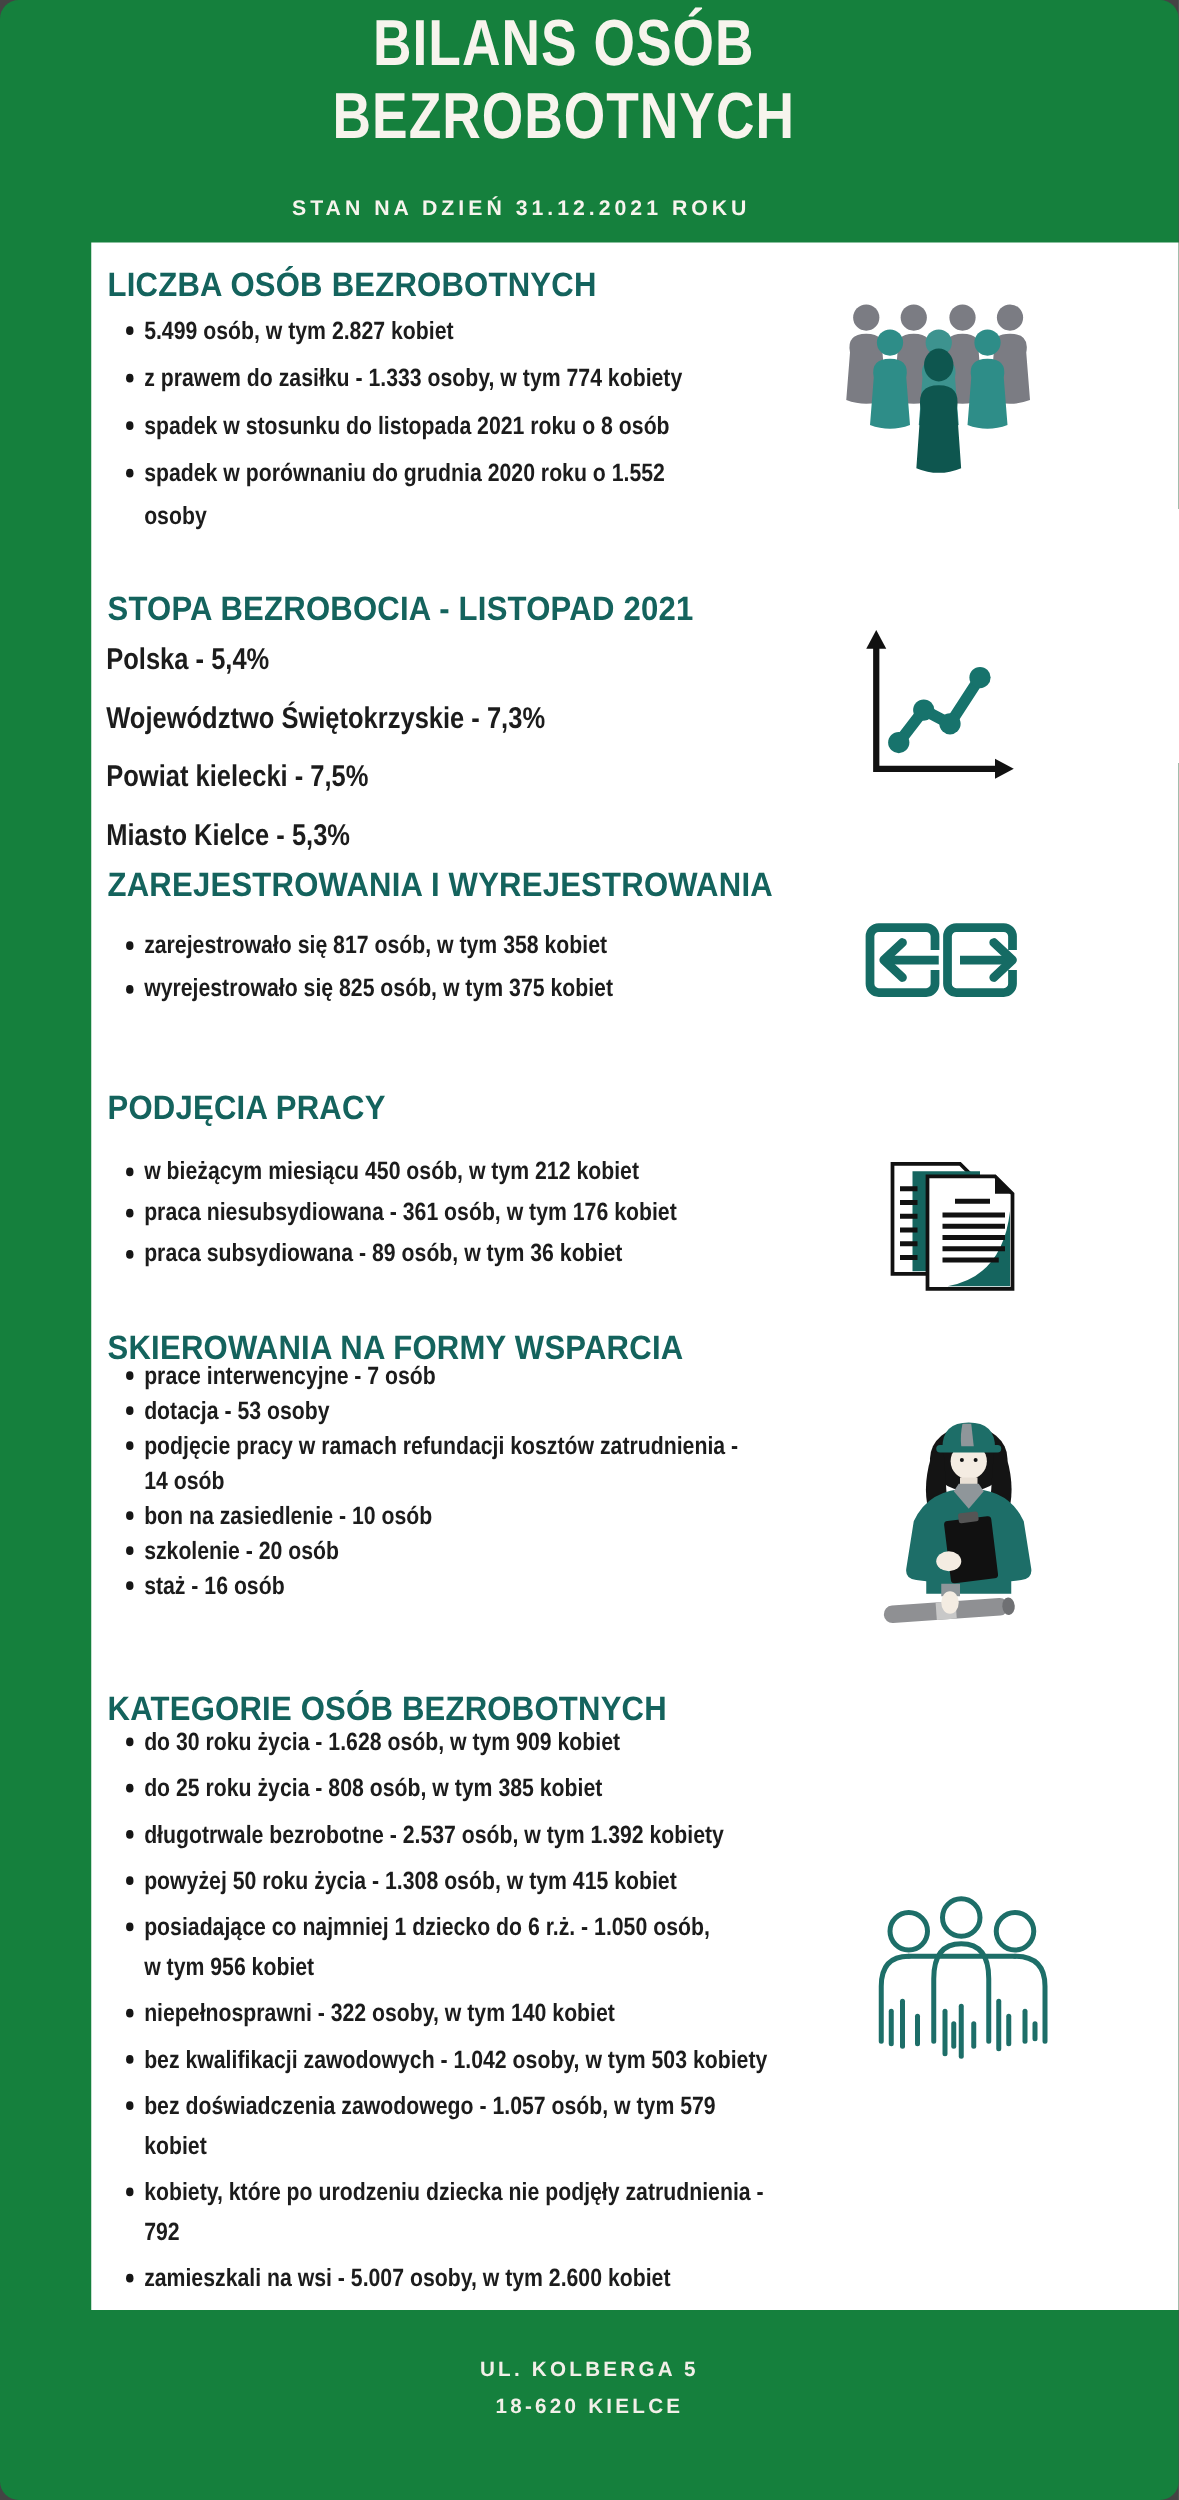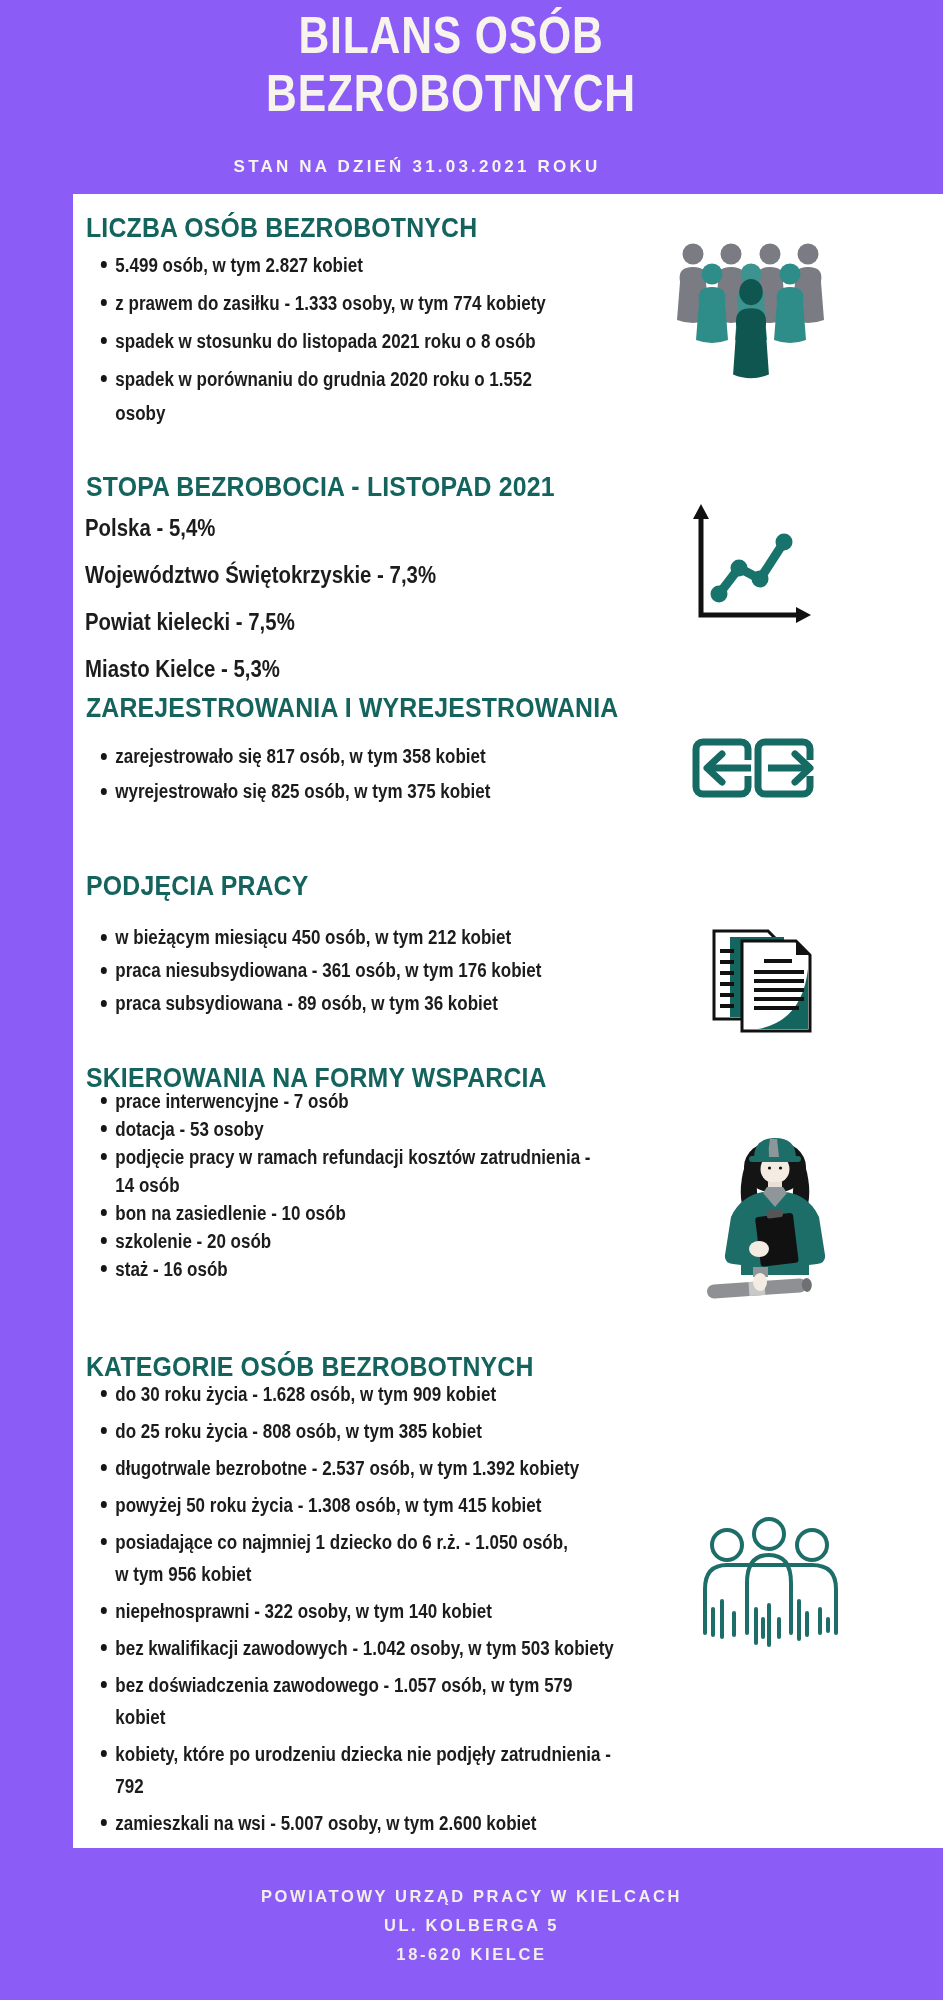--- a/index.html
+++ b/index.html
@@ -1,17 +1,17 @@
 <!DOCTYPE html>
 <html><head>
 <meta charset="utf-8">
 <style>
   html,body{margin:0;padding:0;background:#444;}
-  .poster{position:relative;width:943px;height:2000px;background:#8b5cf6;
-    font-family:"Liberation Sans",sans-serif;overflow:hidden;}
+  .poster{position:relative;width:943px;height:2000px;background:#15803d;
+    font-family:"Liberation Sans",sans-serif;overflow:hidden;border-radius:15px;}
   
   .title{position:absolute;left:56px;top:6px;width:790px;margin:0;text-align:center;
     color:#f7f4ed;font-size:52px;line-height:58px;font-weight:bold;
     transform:scaleX(0.82);letter-spacing:1px;}
   .subtitle{position:absolute;left:56px;top:157px;width:722px;text-align:center;
     color:#f7f4ed;font-size:17px;font-weight:bold;letter-spacing:3.2px;}
   
   .panel{position:absolute;left:73px;top:194px;width:929px;height:1654px;background:#ffffff;}
   
   .h{position:absolute;left:13px;margin:0;color:#14635d;font-size:27px;line-height:30px;
@@ -47,21 +47,21 @@
 </style>
 </head>
 <body>
 
 <div class="poster">
 
   <h1 class="title">
     <div>BILANS OSÓB</div>
     <div>BEZROBOTNYCH</div>
   </h1>
-  <div class="subtitle">STAN NA DZIEŃ 31.03.2021 ROKU</div>
+  <div class="subtitle">STAN NA DZIEŃ 31.12.2021 ROKU</div>
 
   <div class="panel">
 
     <h2 class="h h-0">LICZBA OSÓB BEZROBOTNYCH</h2>
     <ul class="list l-0">
       <li>5.499 osób, w tym 2.827 kobiet</li>
       <li>z prawem do zasiłku - 1.333 osoby, w tym 774 kobiety</li>
       <li>spadek w stosunku do listopada 2021 roku o 8 osób</li>
       <li>spadek w porównaniu do grudnia 2020 roku o 1.552
 osoby</li>
@@ -229,18 +229,17 @@
         <line x1="100" y1="88" x2="100" y2="126"></line>
         <line x1="108" y1="100" x2="108" y2="122"></line>
         <line x1="121" y1="96" x2="121" y2="120"></line>
         <line x1="129" y1="106" x2="129" y2="118"></line>
       </g>
     </svg>
 
   </div>
 
   <div class="footer">
-    <div>POWIATOWY URZĄD PRACY W KIELCACH</div>
     <div>UL. KOLBERGA 5</div>
     <div>18-620 KIELCE</div>
   </div>
 
 </div>
 
 </body></html>

